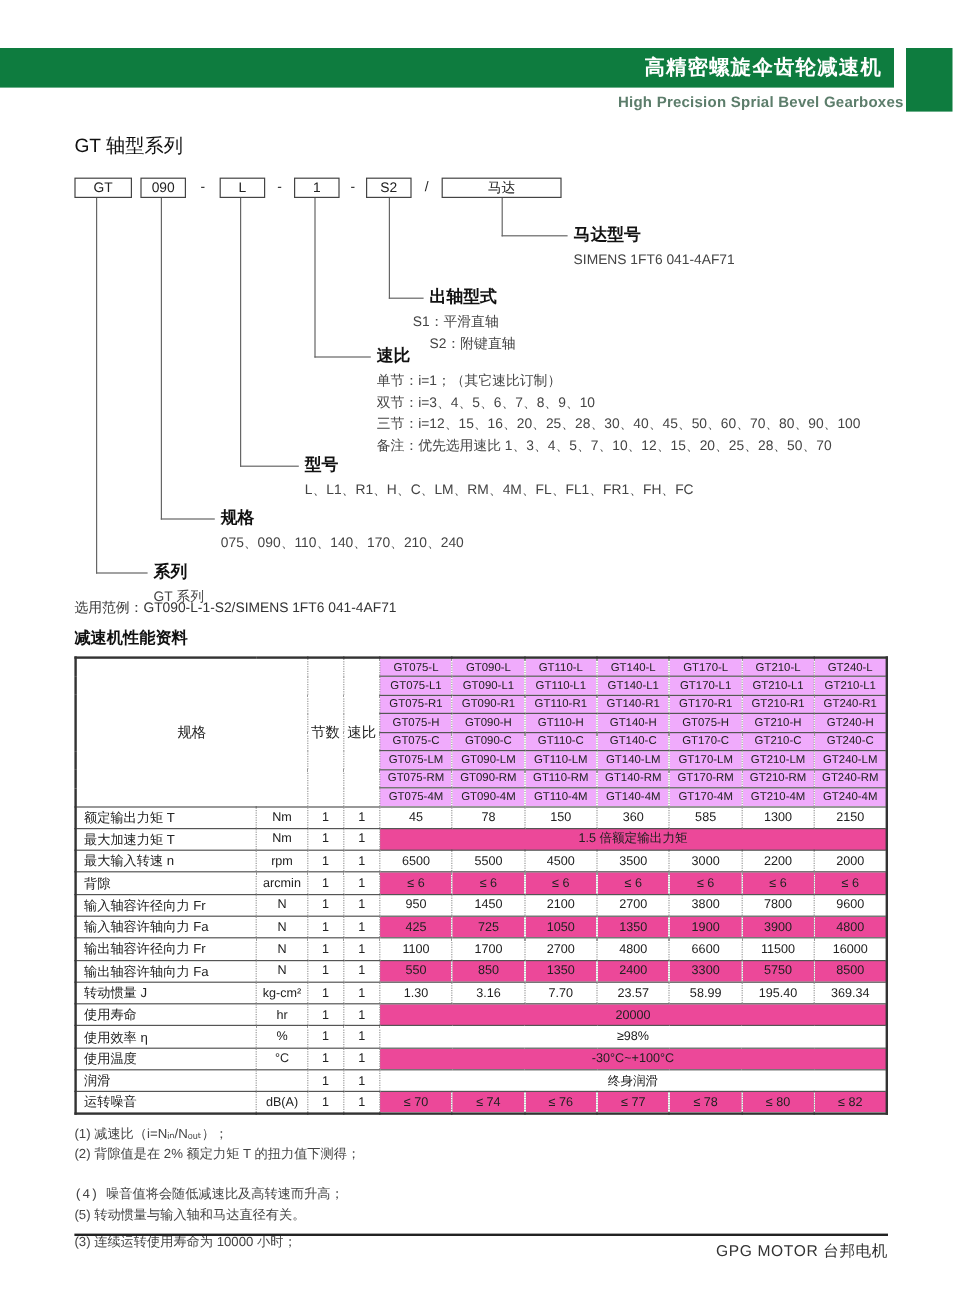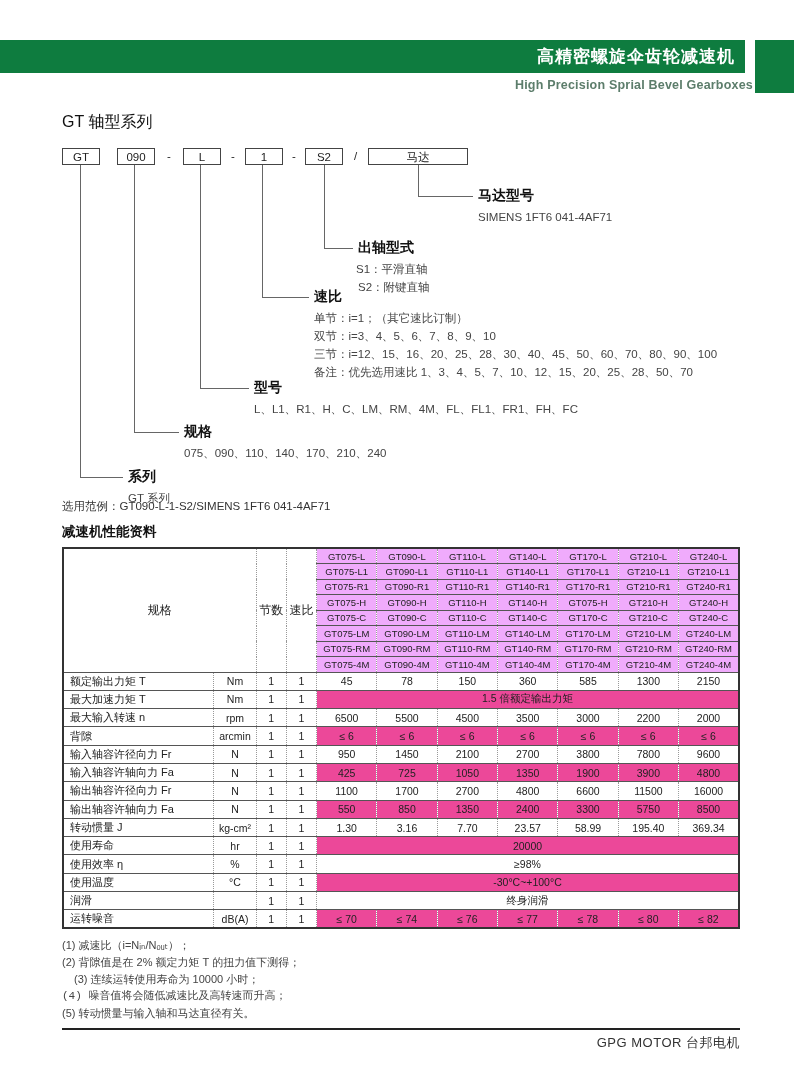--- a/index.html
+++ b/index.html
@@ -46,36 +46,36 @@
 <div id="page">
   <div class="green-bar">
     <span>高精密螺旋伞齿轮减速机</span>
   </div>
   <div class="green-square"></div>
   <div class="subtitle-en">High Precision Sprial Bevel Gearboxes</div>
 
   <div class="section-title">GT 轴型系列</div>
 
   <div id="diagram">
-      <div class="code-seg box" style="left: 62px; width: 38px;">GT</div>
+      <div class="code-seg box" style="left: 62px; width: 48px;">GT</div>
       <div class="code-seg box" style="left: 117px; width: 38px;">090</div>
       <div class="code-seg" style="left: 155px; width: 28px;">-</div>
       <div class="code-seg box" style="left: 183px; width: 38px;">L</div>
       <div class="code-seg" style="left: 221px; width: 24px;">-</div>
       <div class="code-seg box" style="left: 245px; width: 38px;">1</div>
       <div class="code-seg" style="left: 283px; width: 22px;">-</div>
       <div class="code-seg box" style="left: 305px; width: 38px;">S2</div>
       <div class="code-seg" style="left: 343px; width: 25px;">/</div>
       <div class="code-seg box" style="left: 368px; width: 100px;">马达</div>
       <div class="elbow" style="left: 418px; top: 165px; width: 54px; height: 31px;"></div>
       <div class="callout-label" style="left: 478px; top: 187px;">马达型号</div>
       <div class="callout-line" style="left: 478px; top: 210px;">SIMENS 1FT6 041-4AF71</div>
       <div class="elbow" style="left: 324px; top: 165px; width: 28px; height: 83px;"></div>
       <div class="callout-label" style="left: 358px; top: 239px;">出轴型式</div>
-      <div class="callout-line" style="left: 356px; top: 262px;">S1：平滑直轴</div>
+      <div class="callout-line" style="left: 344px; top: 262px;">S1：平滑直轴</div>
       <div class="callout-line" style="left: 358px; top: 280px;">S2：附键直轴</div>
       <div class="elbow" style="left: 262px; top: 165px; width: 46px; height: 132px;"></div>
       <div class="callout-label" style="left: 314px; top: 288px;">速比</div>
       <div class="callout-line" style="left: 314px; top: 311px;">单节：i=1；（其它速比订制）</div>
       <div class="callout-line" style="left: 314px; top: 329px;">双节：i=3、4、5、6、7、8、9、10</div>
       <div class="callout-line" style="left: 314px; top: 347px;">三节：i=12、15、16、20、25、28、30、40、45、50、60、70、80、90、100</div>
       <div class="callout-line" style="left: 314px; top: 365px;">备注：优先选用速比 1、3、4、5、7、10、12、15、20、25、28、50、70</div>
       <div class="elbow" style="left: 200px; top: 165px; width: 48px; height: 223px;"></div>
       <div class="callout-label" style="left: 254px; top: 379px;">型号</div>
       <div class="callout-line" style="left: 254px; top: 402px;">L、L1、R1、H、C、LM、RM、4M、FL、FL1、FR1、FH、FC</div>
@@ -333,20 +333,20 @@
             <td class="val">≤ 80</td>
             <td class="val">≤ 82</td>
           </tr>
         </tbody>
       </table>
   </div>
 
   <div id="footnotes">
       <div class="footnote" style="top: 938px;">(1) 减速比（i=Nᵢₙ/Nₒᵤₜ）；</div>
       <div class="footnote" style="top: 955px;">(2) 背隙值是在 2% 额定力矩 T 的扭力值下测得；</div>
-      <div class="footnote" style="top: 972px; margin-left: 12px;">(3) 连续运转使用寿命为 10000 小时；</div>
+      <div class="footnote" style="top: 1028px;">(3) 连续运转使用寿命为 10000 小时；</div>
       <div class="footnote" style="top: 989px; font-family: Liberation Mono, monospace;">(4) 噪音值将会随低减速比及高转速而升高；</div>
       <div class="footnote" style="top: 1006px;">(5) 转动惯量与输入轴和马达直径有关。</div>
     </div>
 
   <div class="footer-rule"></div>
   <div class="footer-text">GPG MOTOR 台邦电机</div>
 </div>
 
 </body></html>

